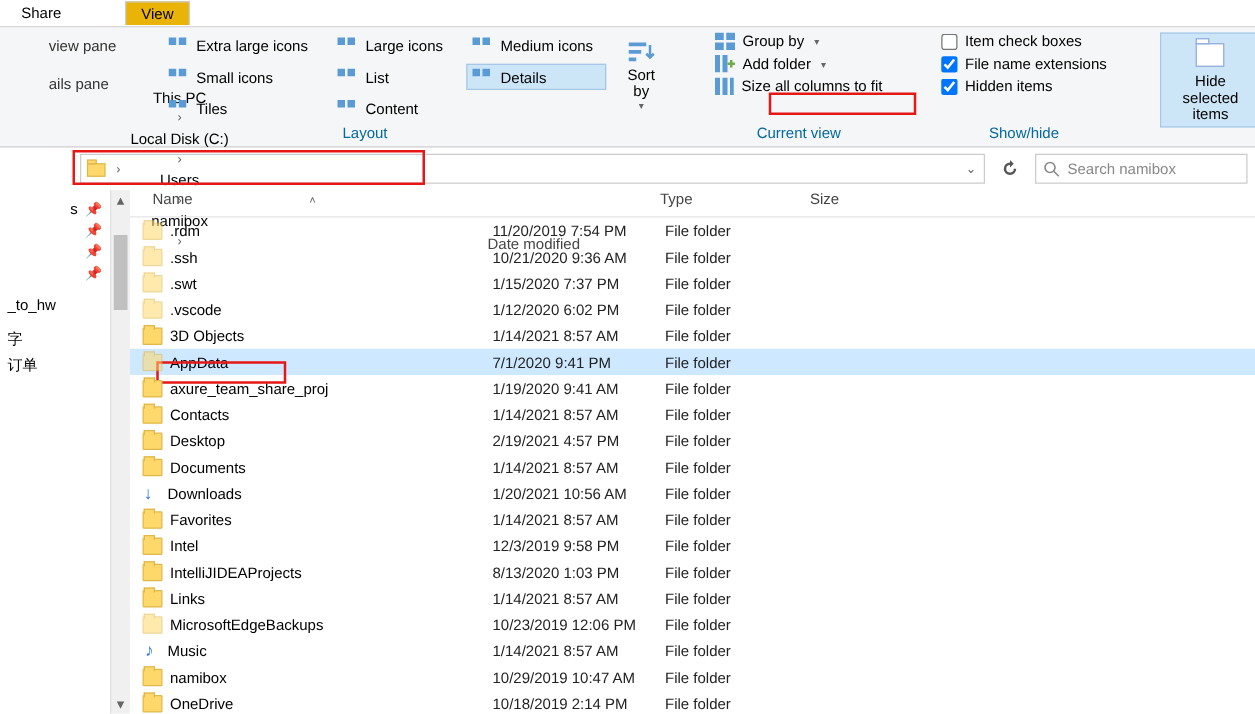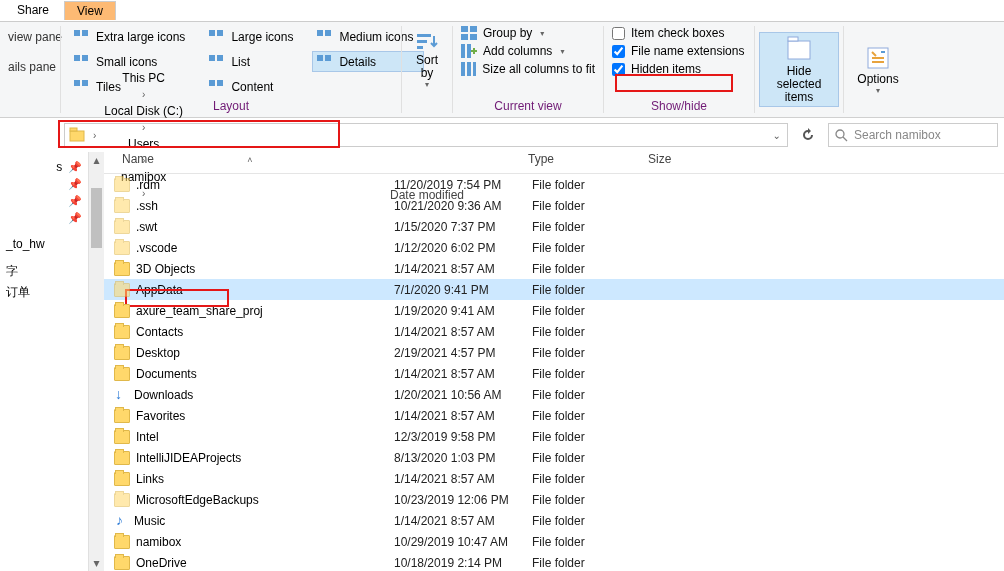--- a/index.html
+++ b/index.html
@@ -1,26 +1,26 @@
 <!DOCTYPE html>
 <html><head>
 <meta charset="utf-8">
 <style>
   * { margin: 0; padding: 0; box-sizing: border-box; font-family: "Segoe UI", Arial, sans-serif; }
   body { font-size: 12px; color: #000; background: #fff; width:1004px; height:571px; overflow:hidden; position:relative;}
   .tabbar { display:flex; align-items:flex-start; height:22px; border-bottom:1px solid #ccc; background:#fff; padding-left:4px;}
   .tab { padding:2px 12px; border:1px solid transparent; border-bottom:none; margin-right:2px;}
-  .tab.active { border-color:#ccc; background:#fdba74; position:relative; top:1px;}
+  .tab.active { border-color:#ccc; background:#eab308; position:relative; top:1px;margin-left:36px;}
   .ribbon { display:flex; background:#f5f6f7; border-bottom:1px solid #d0d0d0; height:96px;}
   .pane-col { width:60px; padding:6px 4px; font-size:12px; color:#333; display:flex; flex-direction:column; gap:16px;}
   .pane-item { display:flex; align-items:center; gap:4px; white-space:nowrap;}
   .sep { width:1px; background:#e0e0e0; margin:4px 0;}
-  .group { display:flex; flex-direction:column; justify-content:center; padding:4px 8px 2px 8px;}
+  .group { display:flex; flex-direction:column; justify-content:flex-start; padding:4px 8px 2px 8px;margin-left:31px;}
   .group-body { flex:1; }
-  .group-label { text-align:center; color:#701a75; font-size:12px; padding:2px 0;}
+  .group-label { text-align:center; color:#0369a1; font-size:12px; padding:2px 0;}
   .layout-grid { display:grid; grid-template-columns:repeat(3,auto); column-gap:8px; row-gap:4px;}
   .layout-btn { display:flex; align-items:center; gap:6px; padding:2px 10px 2px 4px; border:1px solid transparent; font-size:12px; white-space:nowrap;}
   .layout-btn.sel { border:1px solid #a8c7e8; background:#cde6f7;}
   .icon-box { width:16px; height:14px; display:inline-block; position:relative;}
   .icon-box::before { content:""; position:absolute; left:0; top:0; width:6px; height:6px; background:#5b9bd5;}
   .icon-box::after  { content:""; position:absolute; left:8px; top:0; width:6px; height:6px; background:#5b9bd5;}
   .sort-group { width:50px; align-items:center;}
   .big-icon { width:24px; height:20px; display:block; margin:0 auto 2px auto;}
   .cv-grid { display:flex; flex-direction:column; gap:4px;}
   .cv-item { display:flex; align-items:center; gap:6px; white-space:nowrap;}
@@ -150,21 +150,21 @@
           </svg>
         <span>Group by</span>
           <span style="font-size:8px;color:#666;margin-left:2px;">▾</span>
       </div>
       <div class="cv-item">
         <svg width="16" height="14">
             <rect x="0" y="0" width="4" height="14" fill="#5b9bd5"></rect>
             <rect x="6" y="0" width="4" height="14" fill="#5b9bd5"></rect>
             <path d="M13 4 L13 10 M10 7 L16 7" stroke="#70ad47" stroke-width="2"></path>
           </svg>
-        <span>Add columns</span>
+        <span>Add folder</span>
           <span style="font-size:8px;color:#666;margin-left:2px;">▾</span>
       </div>
       <div class="cv-item">
         <svg width="16" height="14">
             <rect x="0" y="0" width="4" height="14" fill="#5b9bd5"></rect>
             <rect x="6" y="0" width="4" height="14" fill="#5b9bd5"></rect>
             <rect x="12" y="0" width="4" height="14" fill="#5b9bd5"></rect>
           </svg>
         <span>Size all columns to fit</span>
       </div>

